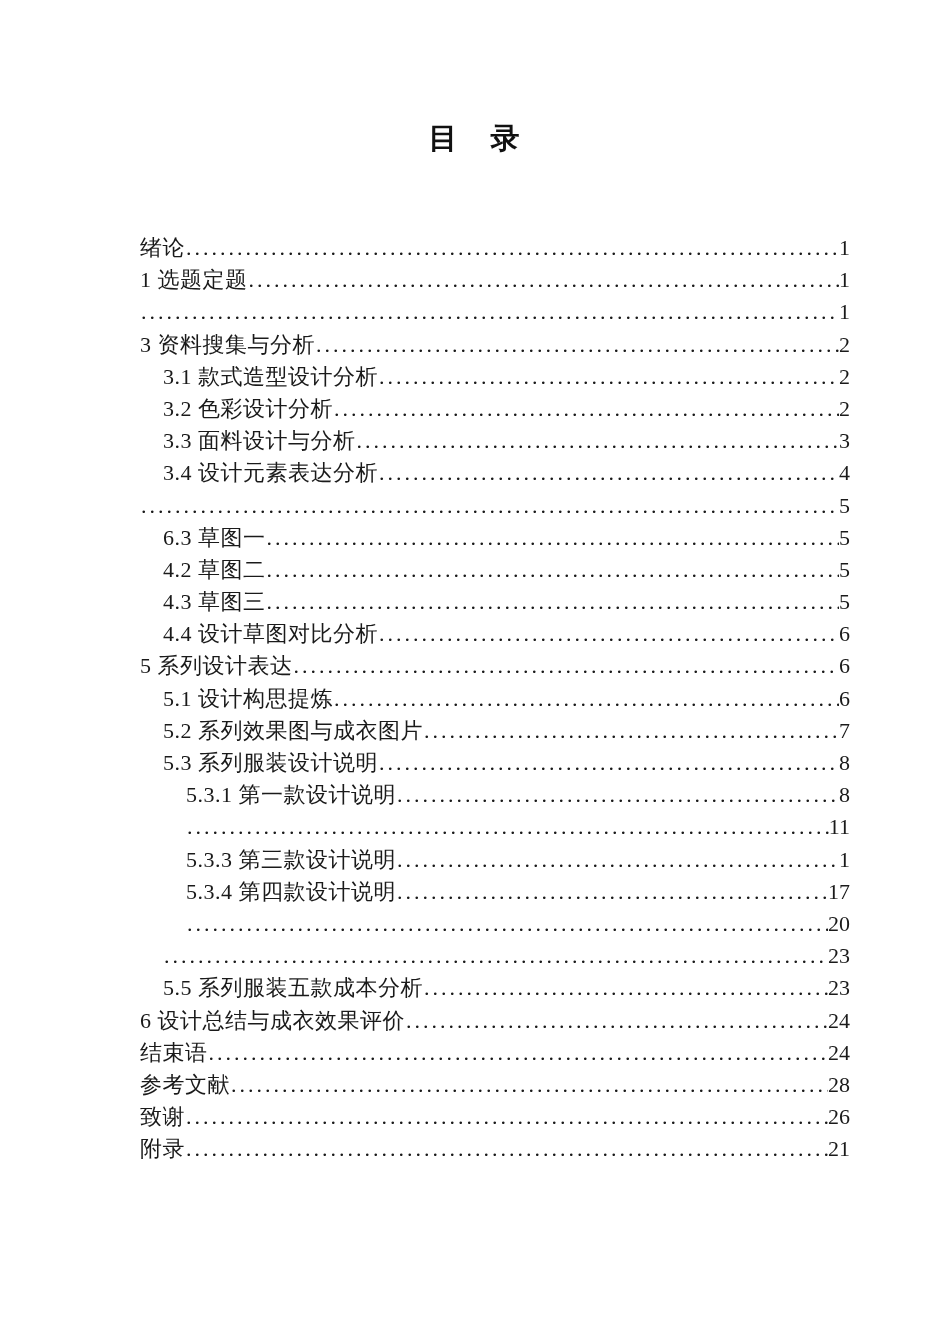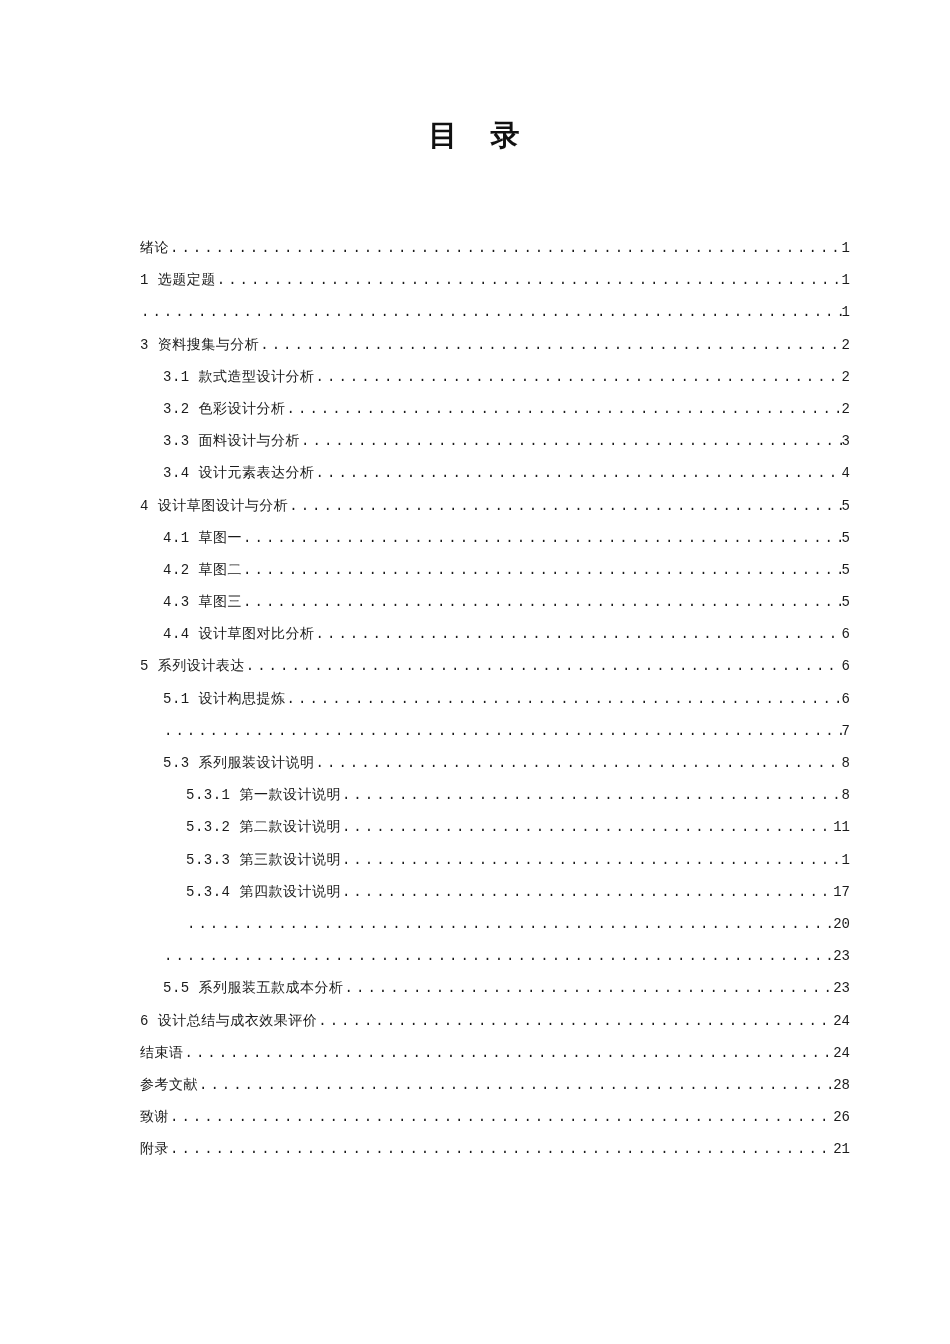--- a/index.html
+++ b/index.html
@@ -8,41 +8,41 @@
     background: #ffffff;
   }
   .page {
     position: relative;
     width: 950px;
     height: 1344px;
     background: #ffffff;
     overflow: hidden;
     box-sizing: border-box;
     padding-top: 120px;
-    font-family: Liberation Mono, monospace;
+    font-family: Liberation Serif, serif;
     color: #1a1a1a;
   }
   .doc-title {
     margin: 0;
     text-align: center;
     font-size: 29px;
     font-weight: 700;
     line-height: 36px;
     letter-spacing: 2px;
     color: #111111;
   }
   .toc {
     margin: 76px 100px 0 140px;
   }
   .toc-row {
     display: flex;
     align-items: baseline;
     height: 32.2px;
     line-height: 32.2px;
-    font-size: 14px;
+    font-size: 22px;
     white-space: nowrap;
   }
   .toc-row.level-1 { padding-left: 23px; }
   .toc-row.level-2 { padding-left: 46px; }
   .toc-label {
     flex: 0 0 auto;
     letter-spacing: 0.5px;
   }
   .toc-dots {
     flex: 1 1 auto;
@@ -97,26 +97,25 @@
     <span class="toc-label">3.3 面料设计与分析</span>
     <span class="toc-dots">............................................................................................................................................................................................................................</span>
     <span class="toc-page">3</span>
   </div>
       <div class="toc-row level-1">
     <span class="toc-label">3.4 设计元素表达分析</span>
     <span class="toc-dots">............................................................................................................................................................................................................................</span>
     <span class="toc-page">4</span>
   </div>
       <div class="toc-row level-0">
-    <span class="toc-label">4 设计草图设计与分析</span>
-    <span class="toc-dots">............................................................................................................................................................................................................................</span>
-    <span class="toc-page">5</span>
-  </div>
-      <div class="toc-row level-1">
-    <span class="toc-label">4.1 草图一</span>
+    <span class="toc-dots">............................................................................................................................................................................................................................</span>
+    <span class="toc-page">5</span>
+  </div>
+      <div class="toc-row level-1">
+    <span class="toc-label">6.3 草图一</span>
     <span class="toc-dots">............................................................................................................................................................................................................................</span>
     <span class="toc-page">5</span>
   </div>
       <div class="toc-row level-1">
     <span class="toc-label">4.2 草图二</span>
     <span class="toc-dots">............................................................................................................................................................................................................................</span>
     <span class="toc-page">5</span>
   </div>
       <div class="toc-row level-1">
     <span class="toc-label">4.3 草图三</span>
@@ -132,35 +131,35 @@
     <span class="toc-label">5 系列设计表达</span>
     <span class="toc-dots">............................................................................................................................................................................................................................</span>
     <span class="toc-page">6</span>
   </div>
       <div class="toc-row level-1">
     <span class="toc-label">5.1 设计构思提炼</span>
     <span class="toc-dots">............................................................................................................................................................................................................................</span>
     <span class="toc-page">6</span>
   </div>
       <div class="toc-row level-1">
+    <span class="toc-label">5.2 系列效果图与成衣图片</span>
     <span class="toc-dots">............................................................................................................................................................................................................................</span>
     <span class="toc-page">7</span>
   </div>
       <div class="toc-row level-1">
     <span class="toc-label">5.3 系列服装设计说明</span>
     <span class="toc-dots">............................................................................................................................................................................................................................</span>
     <span class="toc-page">8</span>
   </div>
       <div class="toc-row level-2">
     <span class="toc-label">5.3.1 第一款设计说明</span>
     <span class="toc-dots">............................................................................................................................................................................................................................</span>
     <span class="toc-page">8</span>
   </div>
       <div class="toc-row level-2">
-    <span class="toc-label">5.3.2 第二款设计说明</span>
     <span class="toc-dots">............................................................................................................................................................................................................................</span>
     <span class="toc-page">11</span>
   </div>
       <div class="toc-row level-2">
     <span class="toc-label">5.3.3 第三款设计说明</span>
     <span class="toc-dots">............................................................................................................................................................................................................................</span>
     <span class="toc-page">1</span>
   </div>
       <div class="toc-row level-2">
     <span class="toc-label">5.3.4 第四款设计说明</span>

